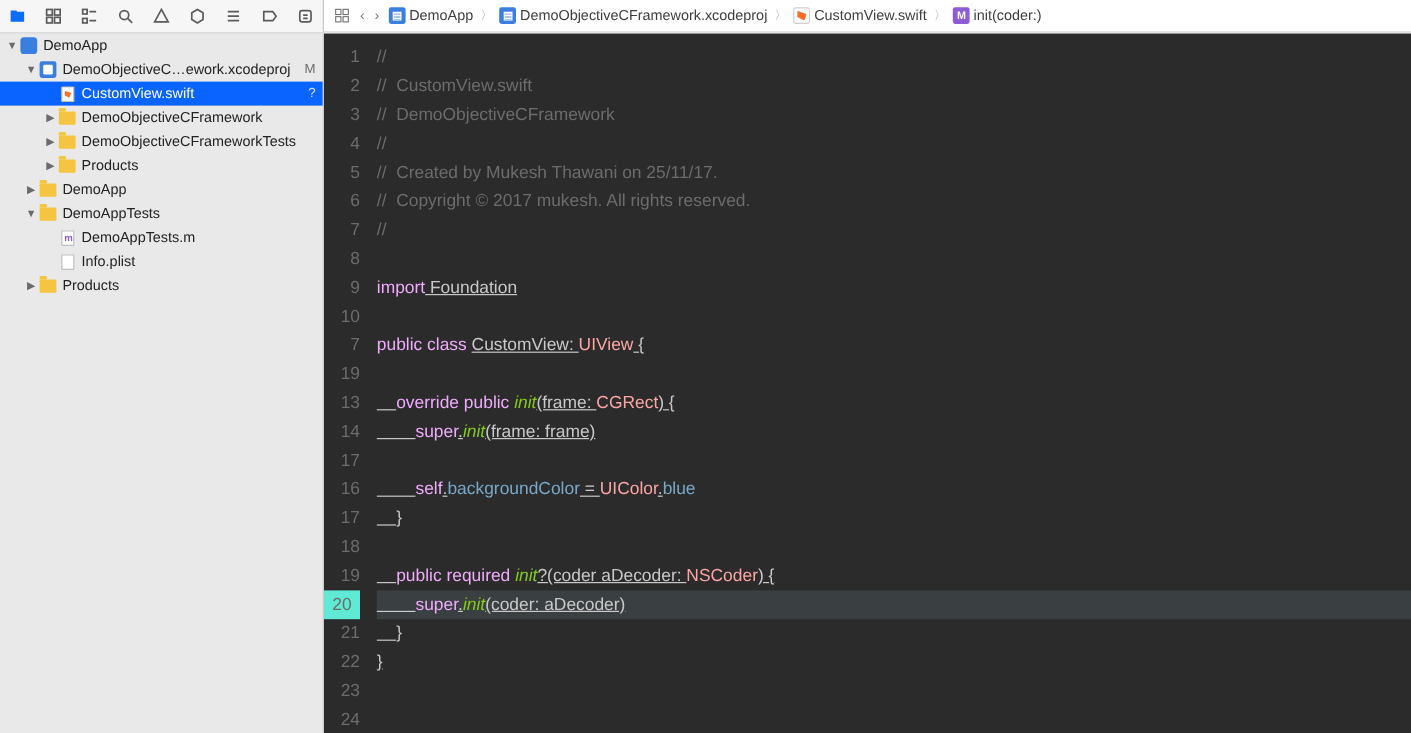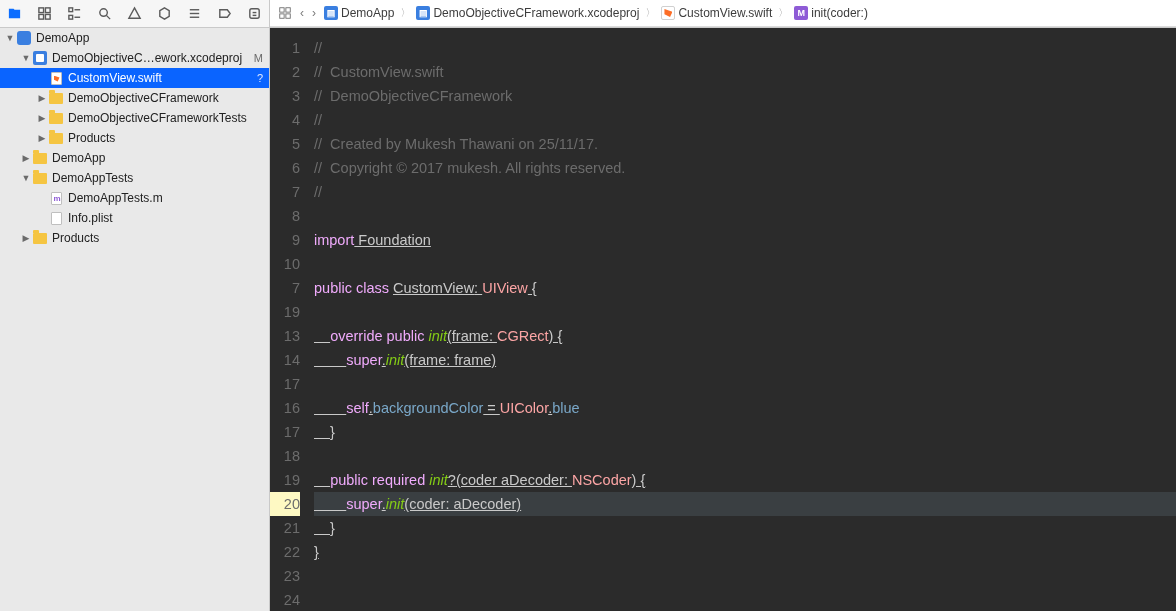--- a/index.html
+++ b/index.html
@@ -48,21 +48,21 @@
 .proj-ico::after { content:""; position:absolute; left:3px; top:3px; width:8px; height:8px; background:#fff; border-radius:1px; }
 .app-ico { width:14px; height:14px; background:#3a7fe0; border-radius:3px; }
 
 
 .editor { flex:1; background:#2b2b2b; color:#c9c9c9; font-family:Menlo,Monaco,Consolas,monospace; font-size:14.5px; line-height:24px; display:flex; overflow:hidden; }
 .gutter { width:38px; text-align:right; color:#6c6c6c; padding:8px 8px 0 0; }
 .code { flex:1; padding:8px 0 0 6px; white-space:pre; }
 .ln { height:24px; }
 .codeline { height:24px; }
 .codeline.hl { background:#3a3f42; }
-.gutter .ln.hl { background:#fef9c3; }
+.gutter .ln.hl { background:#5eead4;text-align:center; }
 
 .c-comment { color:#6c6c6c; }
 .c-key { color:#f0abfc; }
 .c-type { color:#fca5a5; }
 .c-attr { color:#7aa8c9; }
 .c-funcname { color:#84cc16;font-style:italic; }
 .c-plain { color:#c9c9c9;text-decoration:underline; }
 </style>
 </head>
 <body>

